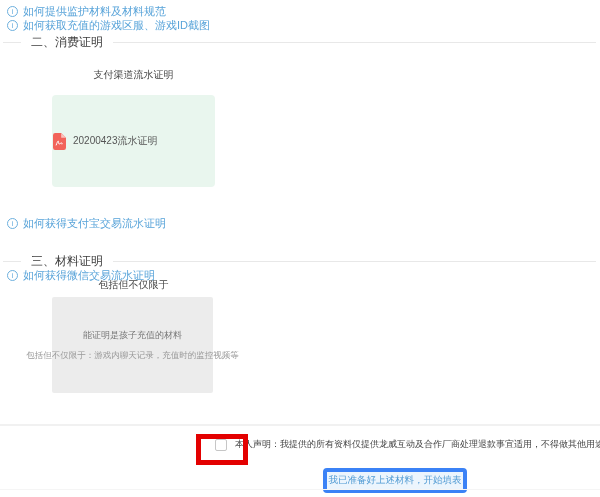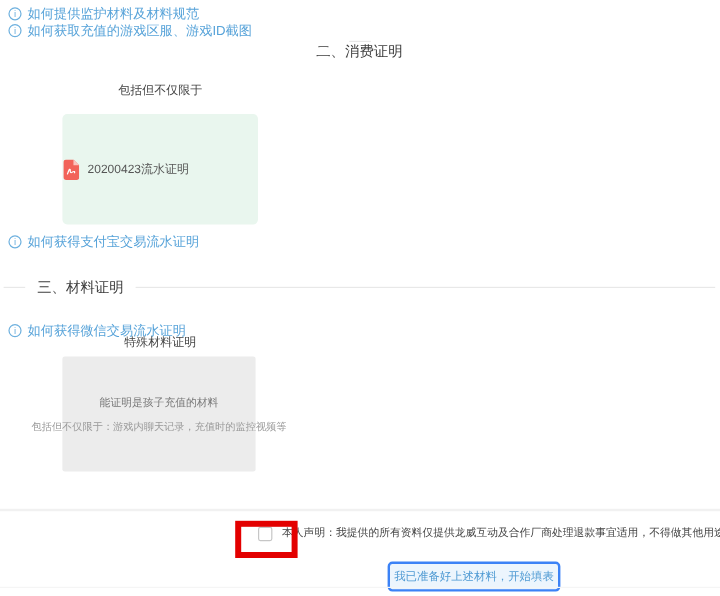--- a/index.html
+++ b/index.html
@@ -7,25 +7,25 @@
               font-family:"Liberation Sans","DejaVu Sans",sans-serif; }
   .page { position:relative; width:600px; height:497px; background:#fff; }
 
   
   .help-link { position:absolute; left:7px; display:flex; align-items:center;
                color:#57a3d9; font-size:11px; text-decoration:none; cursor:pointer; white-space:nowrap; }
   .info-icon { display:inline-block; width:11px; height:11px; border:1px solid #6db0de;
                border-radius:50%; margin-right:5px; position:relative; flex:0 0 auto; }
   .info-icon::before { content:"i"; position:absolute; left:0; top:0; width:9px; height:9px;
                line-height:9px; text-align:center; font-size:8px; color:#6db0de; font-style:normal; }
-  .hl1 { top:4px; } .hl2 { top:18px; } .hl3 { top:194px; } .hl4 { top:222px;margin-top:46px; }
+  .hl1 { top:4px; } .hl2 { top:18px; } .hl3 { top:216px; } .hl4 { top:222px;margin-top:46px; }
 
   
   .section-divider { position:absolute; left:3px; right:4px; display:flex; align-items:center; }
-  .sd2 { top:34px;flex-direction:column; } .sd3 { top:231px;justify-content:flex-end; }
+  .sd2 { top:34px; } .sd3 { top:253px;justify-content:flex-end; }
   .section-divider .rule { height:1px; background:#e8e8e8; }
   .section-divider .rule-left { width:18px; }
   .section-divider .rule-right { flex:1; }
   .section-divider .section-title { font-size:12px; color:#3c3c3c; margin:0 10px; white-space:nowrap; }
 
   
   .upload-label { position:absolute; left:52px; width:163px; text-align:center;
                   font-size:10px; color:#444; }
   .ul1 { top:68px; } .ul2 { top:278px; }
 
@@ -53,21 +53,21 @@
   .checkbox { width:12px; height:12px; border:1px solid #c6c6c6; border-radius:2px;
               background:#fff; flex:0 0 auto; cursor:pointer; }
   .declaration-text { font-size:9px; color:#444; margin-left:8px; white-space:nowrap; }
 
   
   .annotation-box { position:absolute; left:196px; top:434px; width:52px; height:31px;
                     border:5px solid #e30000; pointer-events:none; z-index:10; }
 
   
   .submit-btn { position:absolute; left:323px; top:468px; width:144px; height:25px;
-                background:#ecf5fd; border:2px solid #3b82f6; border-radius:4px;
+                background:#ecf5fd; border:4px solid #3b82f6; border-radius:4px;
                 color:#4f9ad3; font-size:9.5px; display:flex; align-items:center; justify-content:center;
                 cursor:pointer; white-space:nowrap; }
 </style>
 </head>
 <body>
 
 <div class="page">
 
   <a class="help-link hl1">
     <i class="info-icon"></i>
@@ -77,21 +77,21 @@
     <i class="info-icon"></i>
     <span>如何获取充值的游戏区服、游戏ID截图</span>
   </a>
 
   <div class="section-divider sd2">
     <span class="rule rule-left"></span>
     <span class="section-title">二、消费证明</span>
     <span class="rule rule-right"></span>
   </div>
 
-  <div class="upload-label ul1">包括但不仅限于</div>
+  <div class="upload-label ul1">支付渠道流水证明</div>
 
   <div class="file-box">
     <div class="file-chip">
       <svg width="14" height="17" viewBox="0 0 14 17">
         <path d="M1 2.2 A2.2 2.2 0 0 1 3.2 0 L9.2 0 L14 4.8 L14 14.8 A2.2 2.2 0 0 1 11.8 17 L3.2 17 A2.2 2.2 0 0 1 1 14.8 Z" fill="#f2635a"></path>
         <path d="M9.2 0 L14 4.8 L9.2 4.8 Z" fill="#fac3be"></path>
         <path d="M4.2 12 C5.3 9 5.9 7.6 6.4 8.2 C6.9 8.8 5.8 12.2 8.4 10.4 C9.9 9.4 10.6 10.2 10.1 11" stroke="#ffffff" stroke-width="1" fill="none" stroke-linecap="round"></path>
       </svg>
       <span class="file-name">20200423流水证明</span>
     </div>
@@ -105,21 +105,21 @@
     <i class="info-icon"></i>
     <span>如何获得微信交易流水证明</span>
   </a>
 
   <div class="section-divider sd3">
     <span class="rule rule-left"></span>
     <span class="section-title">三、材料证明</span>
     <span class="rule rule-right"></span>
   </div>
 
-  <div class="upload-label ul2">特殊材料证明</div>
+  <div class="upload-label ul2">包括但不仅限于</div>
 
   <div class="material-box">
     <div class="material-line1">能证明是孩子充值的材料</div>
     <div class="material-line2">包括但不仅限于：游戏内聊天记录，充值时的监控视频等</div>
   </div>
 
   <div class="panel-rule pr-top"></div>
 
   <div class="declaration-row">
     <span class="checkbox"></span>

